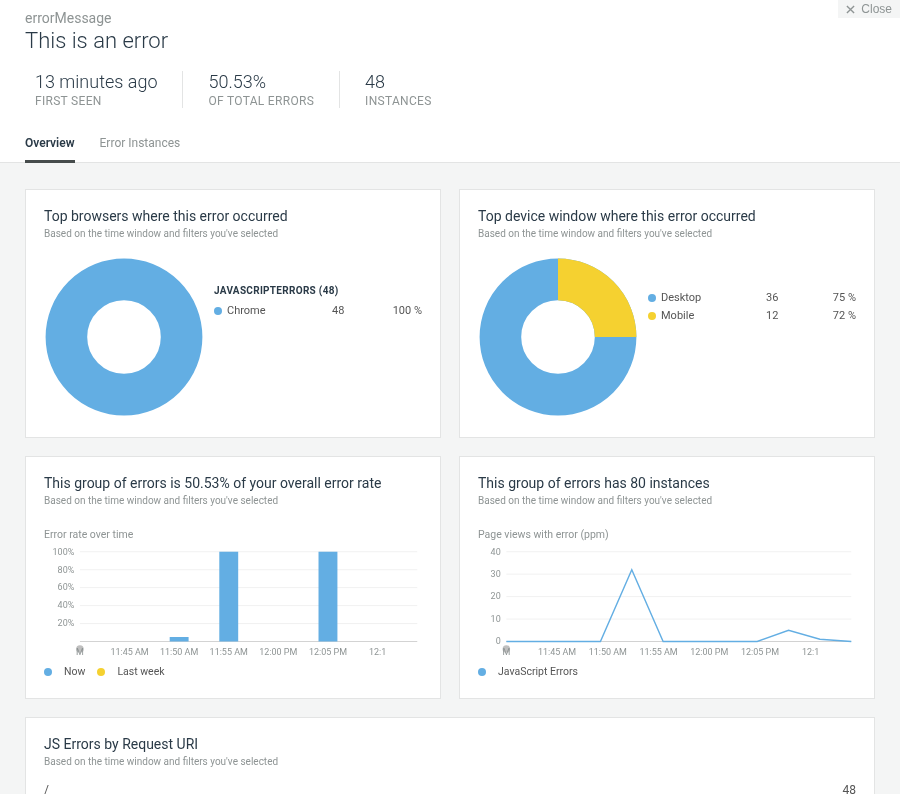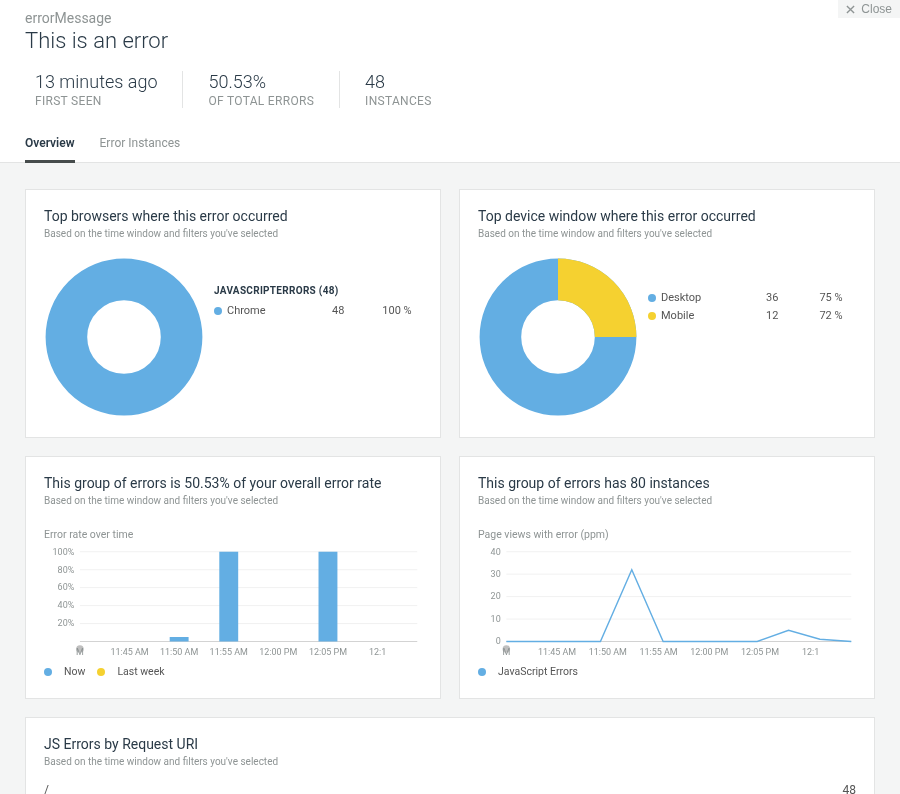--- a/index.html
+++ b/index.html
@@ -27,21 +27,21 @@
 .card-sub { font-size: 10px; color: #8e9494; margin-top: 4px; }
 
 .donut-wrap { display: flex; align-items: flex-start; margin-top: 18px; }
 .donut { flex-shrink: 0; }
 .legend-block { flex: 1; margin-left: 10px; margin-top: 28px; font-size: 11px; }
 .legend-head { font-weight: 700; font-size: 10px; letter-spacing: 0.3px; color: #2a3a47; margin-bottom: 8px; }
 .legend-row { display: flex; align-items: center; margin-bottom: 5px; }
 .legend-dot { width: 8px; height: 8px; border-radius: 50%; margin-right: 5px; flex-shrink: 0; }
 .legend-name { flex: 1; color: #555; }
 .legend-num { width: 40px; text-align: left; color: #555; }
-.legend-pct { width: 50px; text-align: center; color: #555; }
+.legend-pct { width: 50px; text-align: right; color: #555; }
 
 .mini-title { font-size: 10.5px; color: #8e9494; margin-top: 22px; margin-bottom: 6px; }
 .chart-svg { width: 100%; }
 .chart-legend { font-size: 10.5px; color: #555; }
 .chart-legend .legend-dot { display: inline-block; vertical-align: middle; }
 .chart-legend span { vertical-align: middle; margin-right: 12px; }
 
 .uri-row { display: flex; align-items: center; margin-top: 16px; font-size: 12px; color: #555; }
 .uri-count { margin-left: auto; }
 

